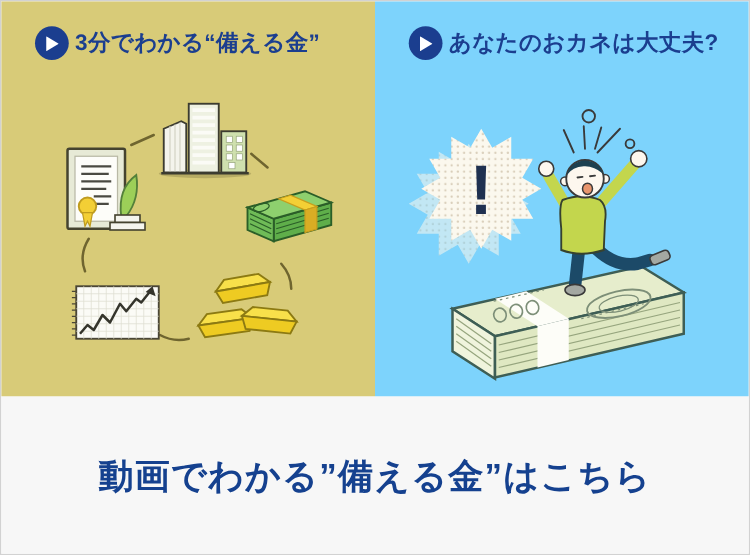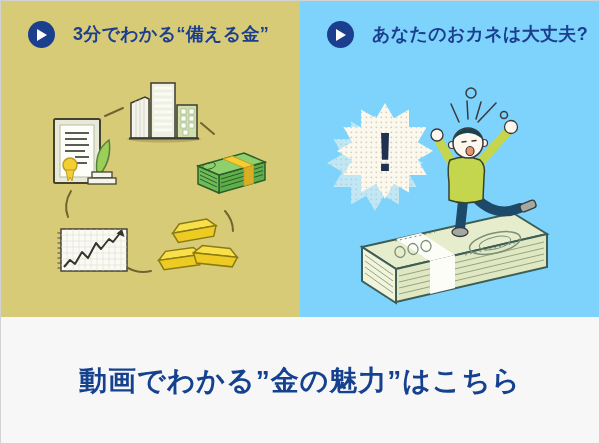--- a/index.html
+++ b/index.html
@@ -8,21 +8,21 @@
     border:1px solid #d2d2d2;
     font-family:"Liberation Sans","DejaVu Sans",sans-serif;
     overflow:hidden; position:relative;
   }
   .panels { display:flex; height:316px; }
   .panel { width:300px; height:316px; position:relative; cursor:pointer; overflow:hidden; }
   .panel-left  { background:#d8cb78; }
   .panel-right { background:#7dd3fc; }
   .panel-header {
     position:absolute; top:20px; left:27px; right:8px;
-    display:flex; align-items:center; gap:18px; z-index:3;
+    display:flex; align-items:center; gap:5px; z-index:3;
   }
   .play-btn {
     width:27px; height:27px; border-radius:50%;
     background:#1b3e8f; flex:0 0 auto;
     display:flex; align-items:center; justify-content:center;
   }
   .play-btn svg { display:block; }
   .panel-title {
     color:#1b3e8f; font-weight:700; font-size:18px;
     letter-spacing:0.3px; white-space:nowrap; line-height:1.2;
@@ -274,15 +274,15 @@
             <line x1="162" y1="71" x2="166" y2="70.5"></line>
               <line x1="172" y1="70" x2="176" y2="69.5"></line>
           </g>
           <ellipse cx="170" cy="80" rx="4" ry="4.5" fill="#e8956d" stroke="#3a3a3a" stroke-width="1.2"></ellipse>
         </g>
       </svg>
     </div>
   </div>
 
   <div class="caption-bar">
-    <span class="caption-text">動画でわかる”金の魅力”はこちら</span>
+    <span class="caption-text">動画でわかる”備える金”はこちら</span>
   </div>
 </div>
 
 </body></html>

